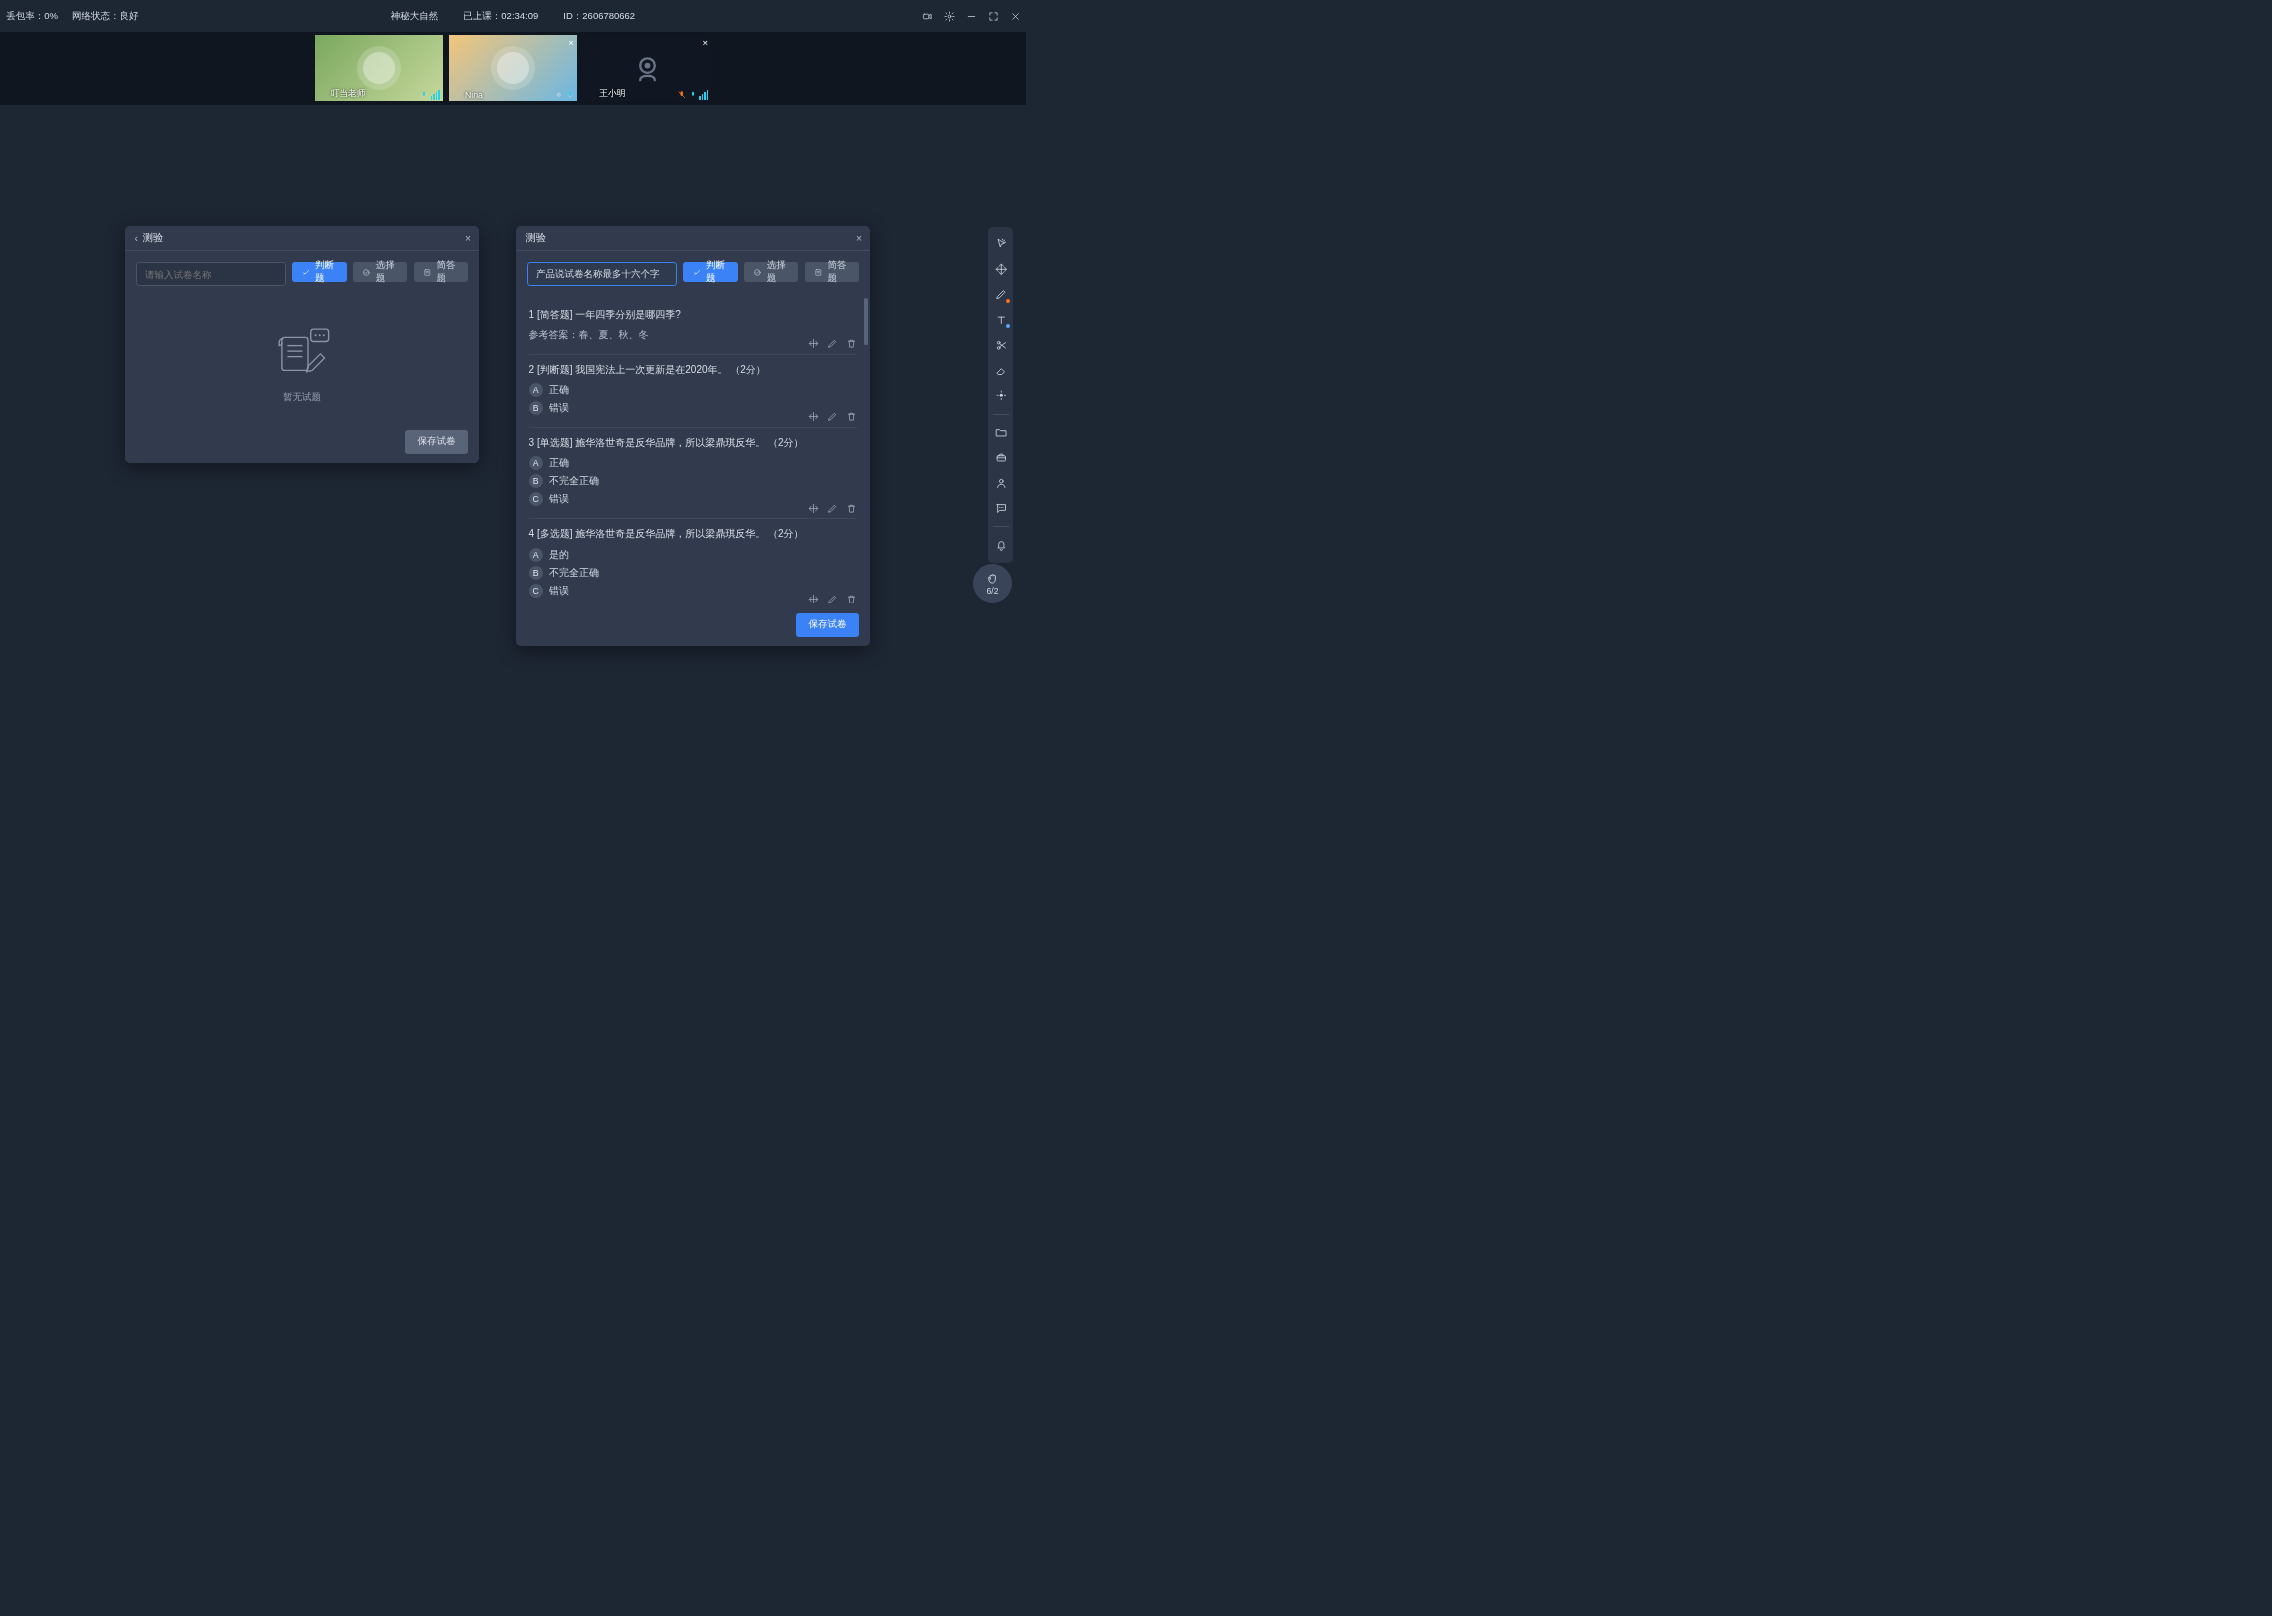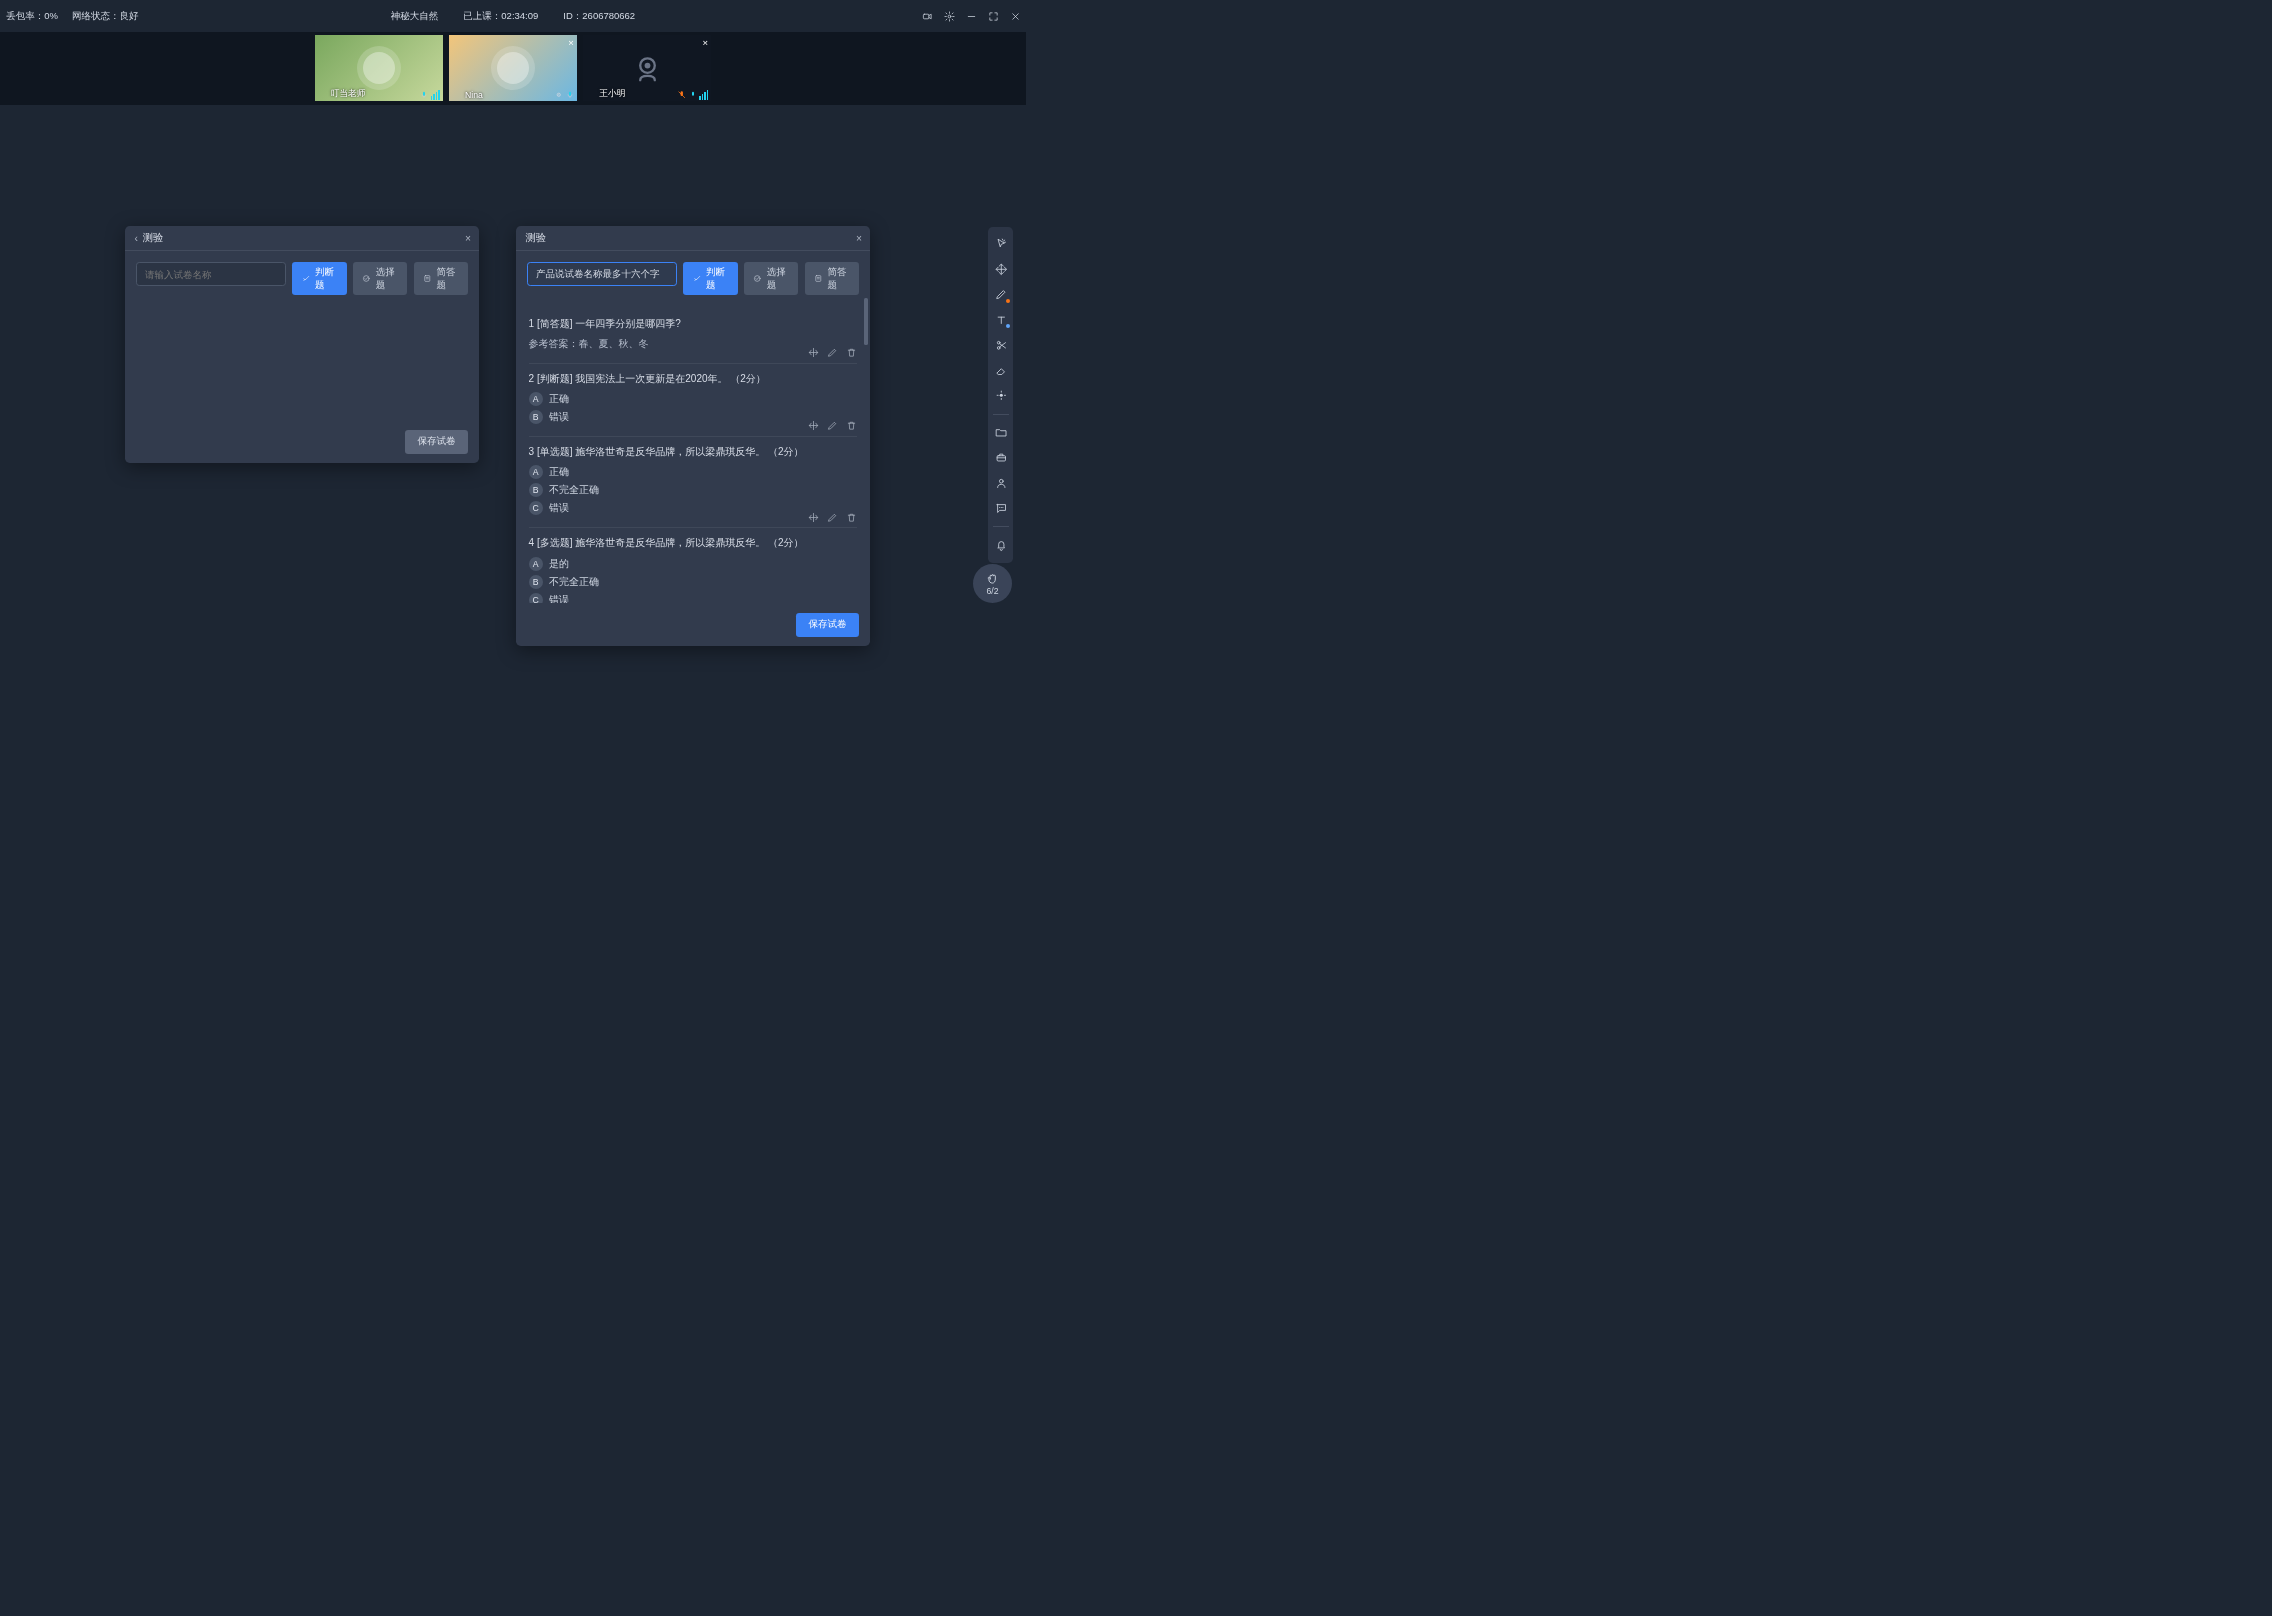--- a/index.html
+++ b/index.html
@@ -80,21 +80,21 @@
   .toolbar-row {
     display:flex; gap:6.3px; padding:11px 11px;
   }
   .text-input {
     flex:1; height:24px;
     background:#2b3444; border:0.8px solid #4a5568; border-radius:3.2px;
     color:#d9dee8; font-size:9.5px; padding:0 8px;
   }
   .text-input.filled { border-color:#3b82f6; background:#2f3a4e; }
   .pill {
-    height:33px; padding:0 9.5px; border-radius:3.2px;
+    height:20px; padding:0 9.5px; border-radius:3.2px;
     display:flex; align-items:center; gap:4.7px;
     font-size:9.5px; cursor:pointer;
     background:#4a5568; color:#cfd6e2;
   }
   .pill svg { width:11px; height:11px; }
   .pill.primary { background:#3b82f6; color:#fff; }
   .save-row { padding:9.5px 11px; display:flex; justify-content:flex-end; }
   .btn {
     height:24px; padding:0 12.6px; border-radius:3.2px;
     font-size:9.5px; display:flex; align-items:center; cursor:pointer;
@@ -314,20 +314,35 @@
         <span>选择题</span>
       </div>
       <div class="pill">
         <svg viewBox="0 0 24 24">
             <rect class="stroke" x="5" y="4" width="14" height="16" rx="2"></rect>
             <path class="stroke" d="M9 9h6M9 13h6"></path>
           </svg>
         <span>简答题</span>
       </div>
     </div>
+    <div class="empty-state">
+      <svg width="73" height="55" viewBox="0 0 100 80">
+        <rect x="20" y="18" width="38" height="48" rx="4" fill="none" stroke="#8b94a6" stroke-width="2"></rect>
+        <path d="M22 20c-4 0-6 3-6 6v4c2 0 4-2 4-4" fill="none" stroke="#8b94a6" stroke-width="2"></path>
+        <line x1="28" y1="30" x2="50" y2="30" stroke="#8b94a6" stroke-width="2"></line>
+        <line x1="28" y1="38" x2="50" y2="38" stroke="#8b94a6" stroke-width="2"></line>
+        <line x1="28" y1="46" x2="50" y2="46" stroke="#8b94a6" stroke-width="2"></line>
+        <rect x="62" y="6" width="26" height="18" rx="4" fill="none" stroke="#8b94a6" stroke-width="2"></rect>
+        <circle cx="69" cy="15" r="1.5" fill="#8b94a6"></circle>
+          <circle cx="75" cy="15" r="1.5" fill="#8b94a6"></circle>
+          <circle cx="81" cy="15" r="1.5" fill="#8b94a6"></circle>
+        <path d="M58 60l18-18 6 6-18 18-8 2z" fill="none" stroke="#8b94a6" stroke-width="2"></path>
+      </svg>
+      <span>暂无试题</span>
+    </div>
   </div>
   <div class="save-row">
     <div class="btn btn-muted">
       <span>保存试卷</span>
     </div>
   </div>
 </div>
 
 <div class="panel" style="left:516px; top:226px; width:354px; height:420px;">
   <div class="panel-hd">

